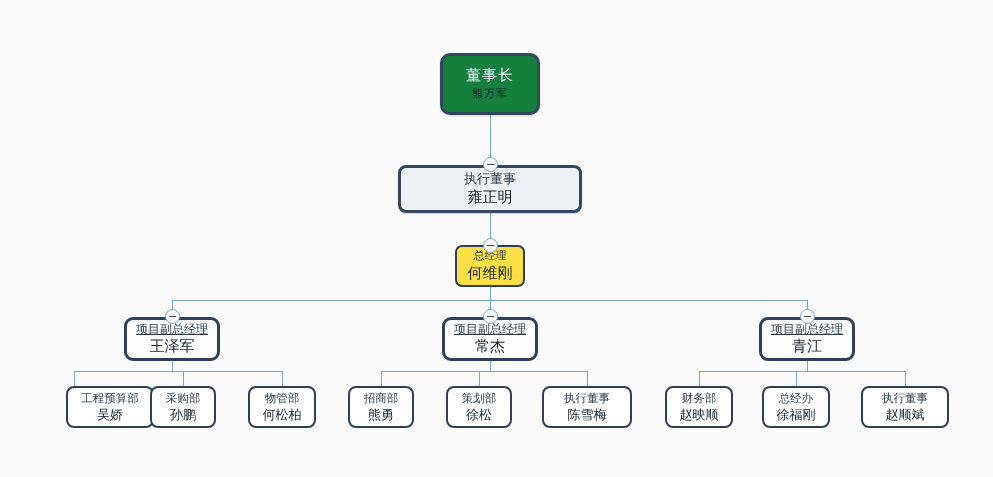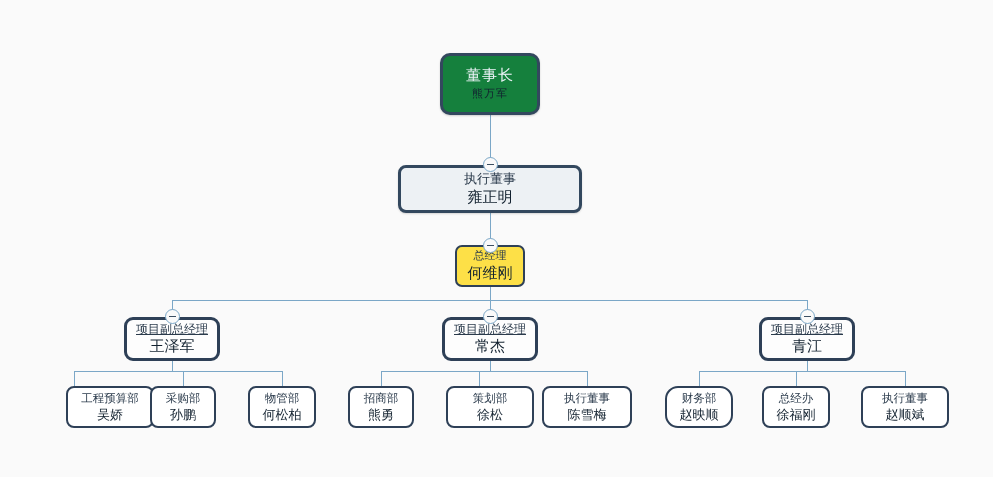--- a/index.html
+++ b/index.html
@@ -133,29 +133,29 @@
         <span class="person">孙鹏</span>
       </div>
       <div class="node lvl5" style="left: 248px; top: 386px; width: 68px; height: 42px;">
         <span class="title">物管部</span>
         <span class="person">何松柏</span>
       </div>
       <div class="node lvl5" style="left: 348px; top: 386px; width: 66px; height: 42px;">
         <span class="title">招商部</span>
         <span class="person">熊勇</span>
       </div>
-      <div class="node lvl5" style="left: 446px; top: 386px; width: 88px; height: 42px;">
+      <div class="node lvl5" style="left: 446px; top: 386px; width: 66px; height: 42px;">
         <span class="title">策划部</span>
         <span class="person">徐松</span>
       </div>
       <div class="node lvl5" style="left: 542px; top: 386px; width: 90px; height: 42px;">
         <span class="title">执行董事</span>
         <span class="person">陈雪梅</span>
       </div>
-      <div class="node lvl5" style="left: 665px; top: 386px; width: 68px; height: 42px; border-radius: 13px;">
+      <div class="node lvl5" style="left: 665px; top: 386px; width: 68px; height: 42px;">
         <span class="title">财务部</span>
         <span class="person">赵映顺</span>
       </div>
       <div class="node lvl5" style="left: 762px; top: 386px; width: 68px; height: 42px;">
         <span class="title">总经办</span>
         <span class="person">徐福刚</span>
       </div>
       <div class="node lvl5" style="left: 861px; top: 386px; width: 88px; height: 42px;">
         <span class="title">执行董事</span>
         <span class="person">赵顺斌</span>

